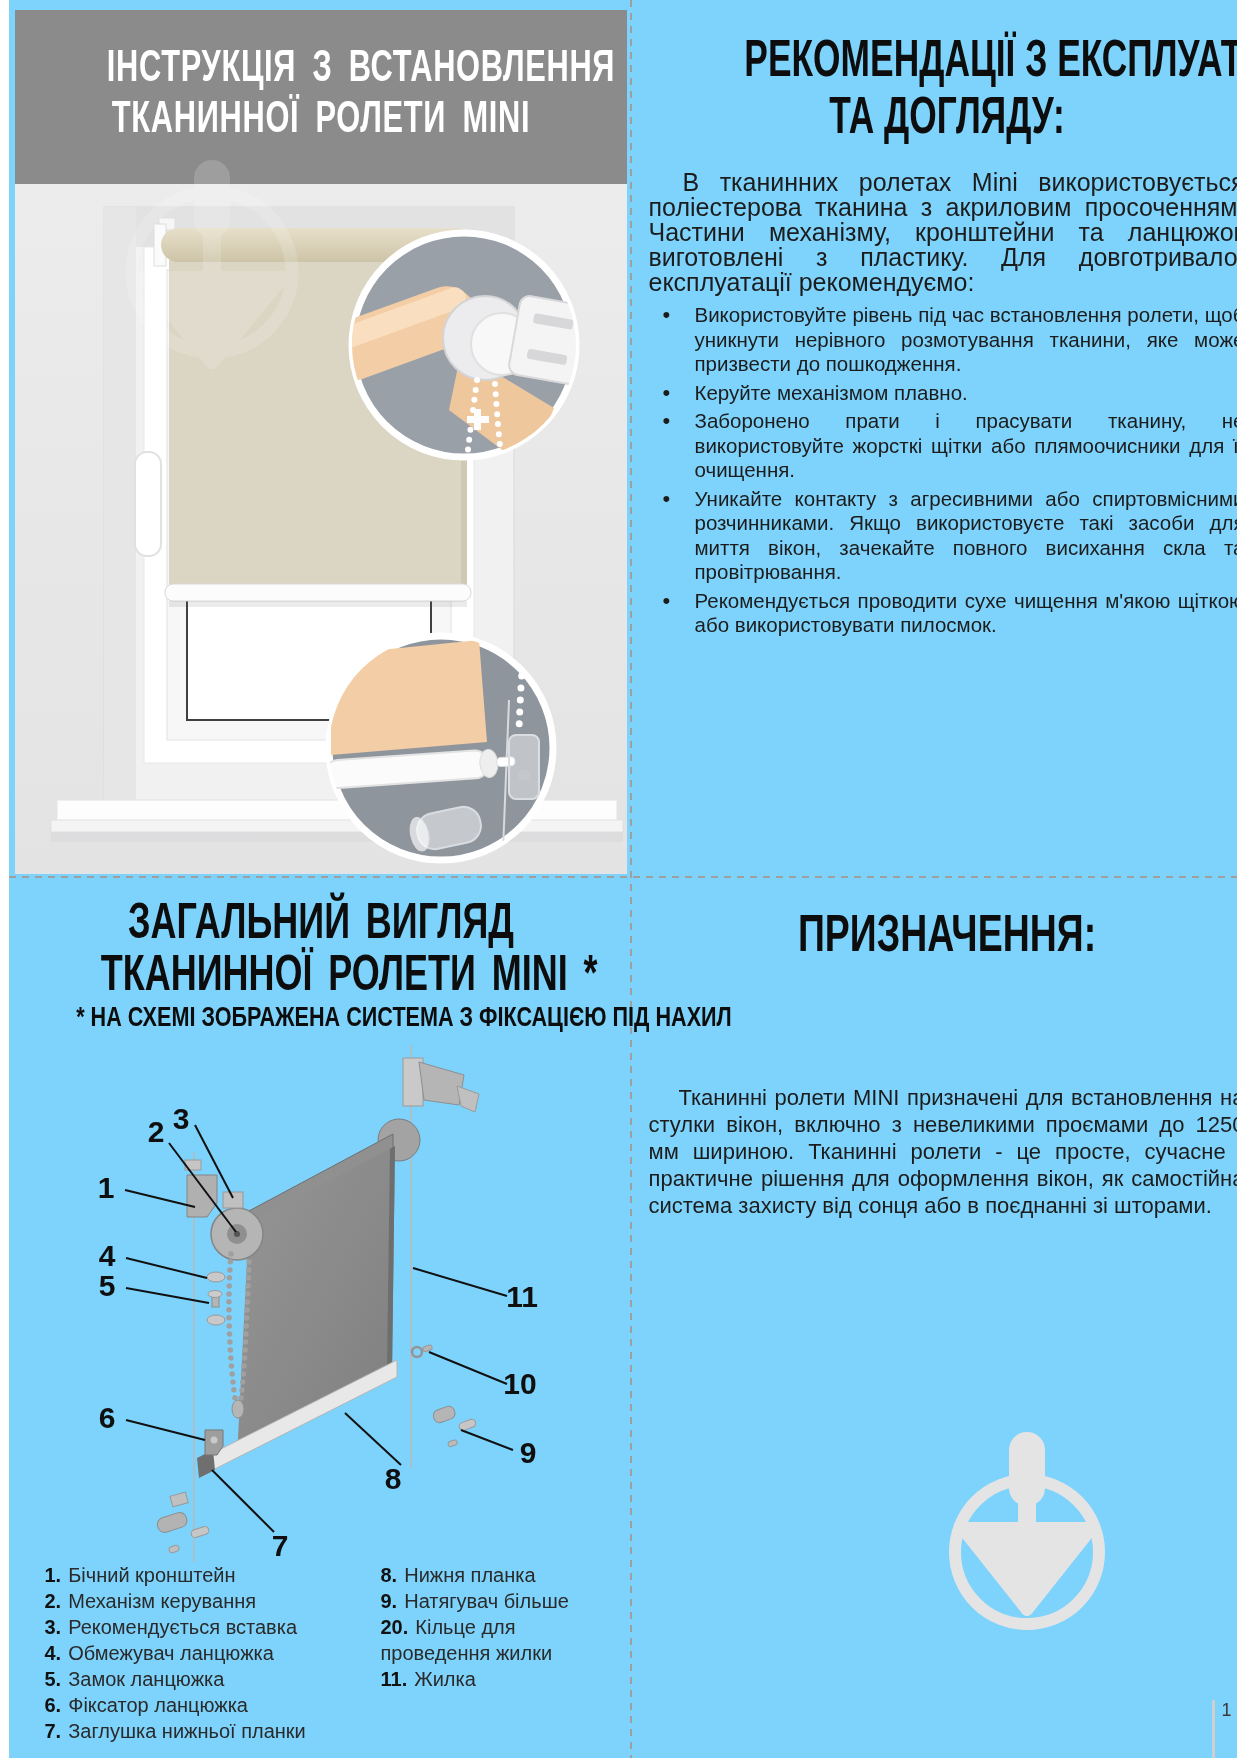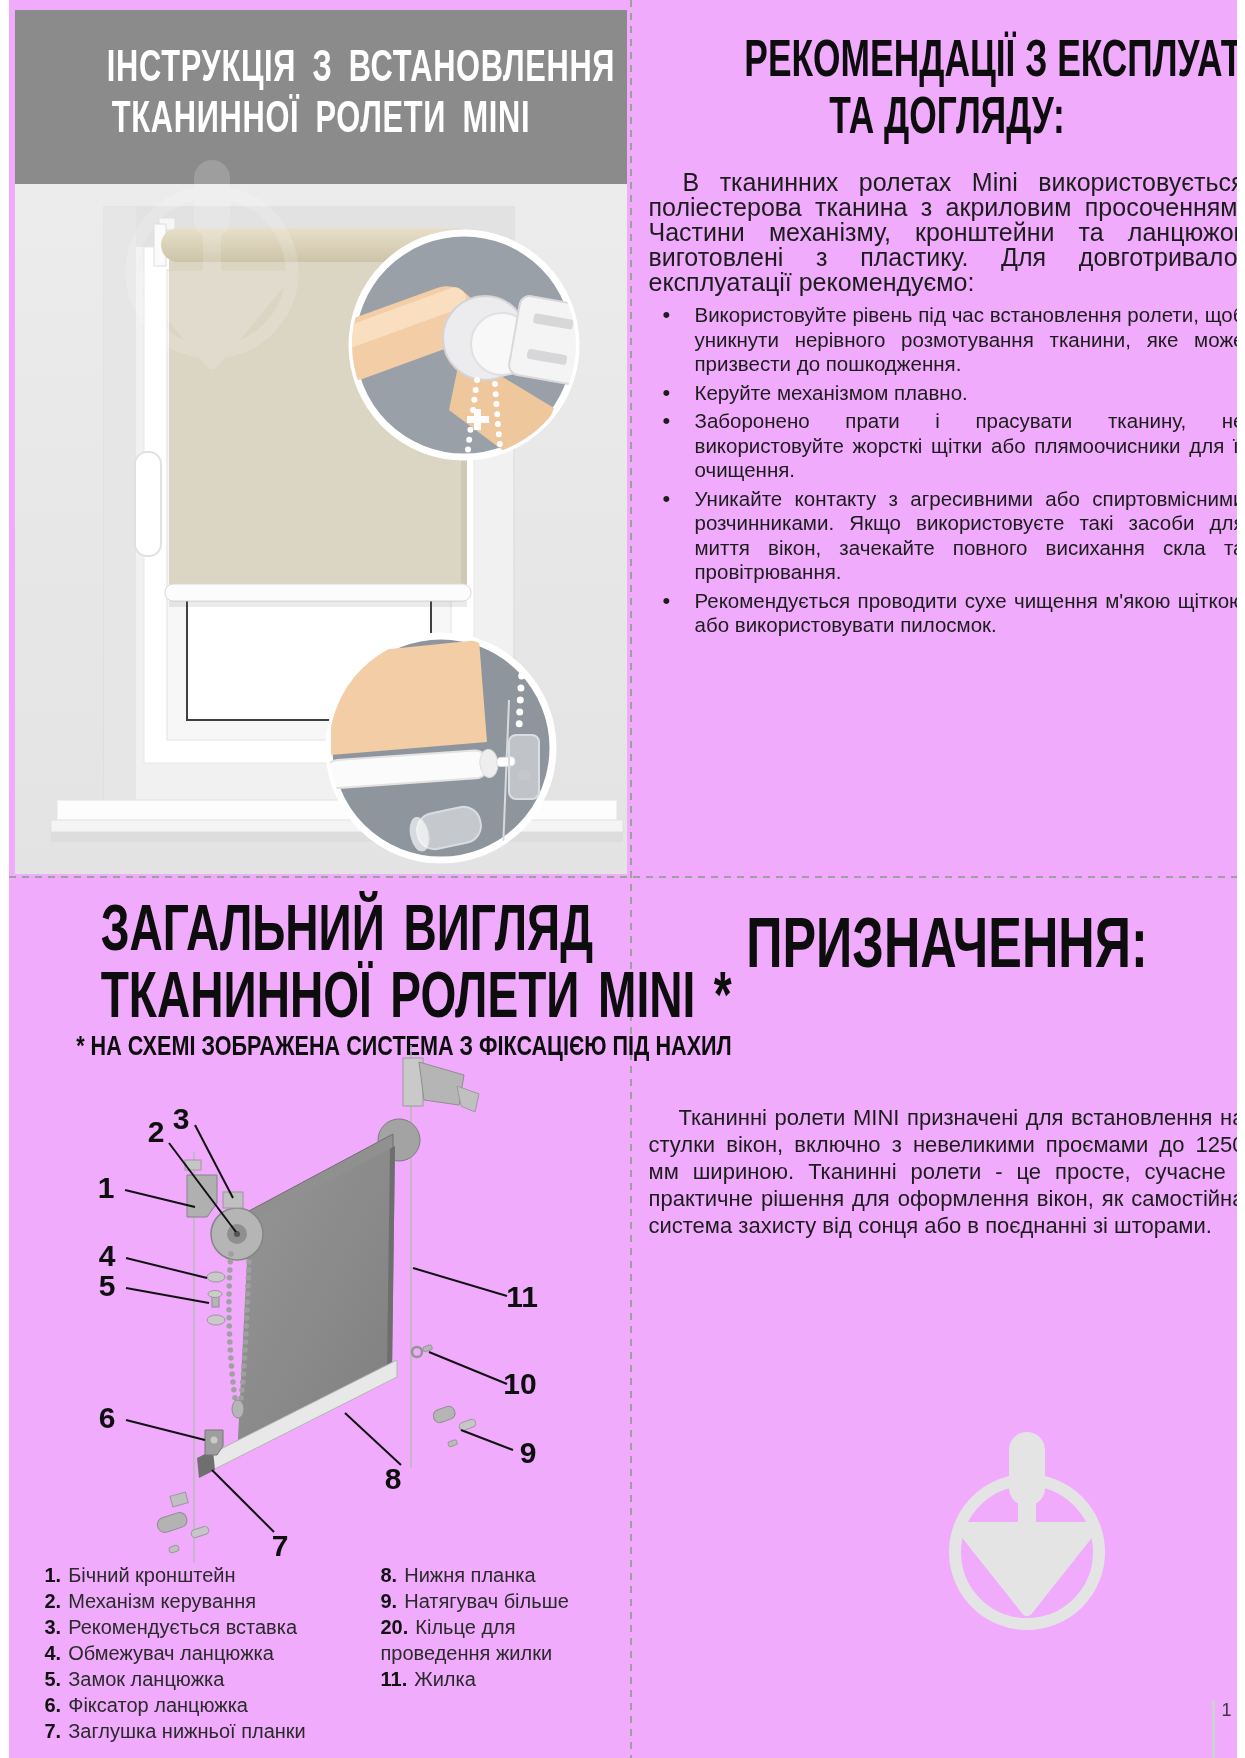--- a/index.html
+++ b/index.html
@@ -1,17 +1,17 @@
 <!DOCTYPE html>
 <html><head>
 <meta charset="utf-8">
 <style>
   html,body { margin:0; padding:0; background:#ffffff; }
   .page {
-    position:relative; width:1216px; height:1758px; background:#f0abfc;
+    position:relative; width:1216px; height:1758px; background:#7dd3fc;
     font-family:"Liberation Sans", sans-serif; overflow:hidden; margin:0 auto;padding-left:12px;
   }
   .v-div { position:absolute; left:621px; top:0; width:2px; height:1758px;
     background:repeating-linear-gradient(to bottom,#9f9f9f 0 7px, transparent 7px 13px); }
   .h-div { position:absolute; left:0; top:876px; width:1245px; height:2px;
     background:repeating-linear-gradient(to right,#9f9f9f 0 7px, transparent 7px 13px); }
 
   .cond { display:block; text-align:center; white-space:nowrap;
     transform:scaleX(var(--sx,0.7)); transform-origin:50% 50%; }
 
@@ -29,31 +29,31 @@
   .care h2 { margin:0 0 26px 0; font-size:52px; line-height:1.1; font-weight:bold; color:#0d0d0d; }
   .body-text { font-size:25px; line-height:25px; text-align:justify; color:#1c1c1c; }
   .intro { margin:0 0 8px 0; text-indent:34px; }
   .care ul { list-style:none; margin:0; padding:0; }
   .care li { position:relative; padding-left:46px; margin:0 0 4px 0;
     font-size:20.5px; line-height:24.5px; text-align:justify; }
   .care li::before { content:"\2022"; position:absolute; left:14px; top:0; font-size:22px; }
 
   
   .overview-head { position:absolute; left:6px; top:895px; width:612px; color:#0d0d0d; }
-  .overview-title { font-size:64px; line-height:1.04; font-weight:bold; word-spacing:8px; }
+  .overview-title { font-size:50px; line-height:1.04; font-weight:bold; word-spacing:8px; }
   .overview-sub { margin-top:4px; font-size:27px; line-height:1.1; font-weight:bold; }
   .diagram-svg { position:absolute; left:6px; top:1032px; }
   .legend { position:absolute; font-size:20px; line-height:26px; color:#2a2a2a; }
   .legend-left { left:36px; top:1562px; width:308px; }
   .legend-right { left:372px; top:1562px; width:212px; }
   .legend-item .lnum { font-weight:bold; color:#111; margin-right:7px; }
 
   
   .purpose { position:absolute; left:640px; top:905px; width:596px; color:#1c1c1c; }
-  .purpose h2 { margin:0; font-size:70px; line-height:1.1; font-weight:bold; color:#0d0d0d; }
+  .purpose h2 { margin:0; font-size:52px; line-height:1.1; font-weight:bold; color:#0d0d0d; }
   .purpose p { margin:122px 0 0 0; text-indent:30px; font-size:22px; line-height:27px; text-align:justify; }
 
   .page-line { position:absolute; left:1203px; top:1700px; width:3px; height:58px; background:#cfcfd1; }
   .page-num { position:absolute; left:1213px; top:1700px; font-size:18px; color:#3a3a3a; }
 </style>
 </head>
 <body>
 
 <div class="page">
 

